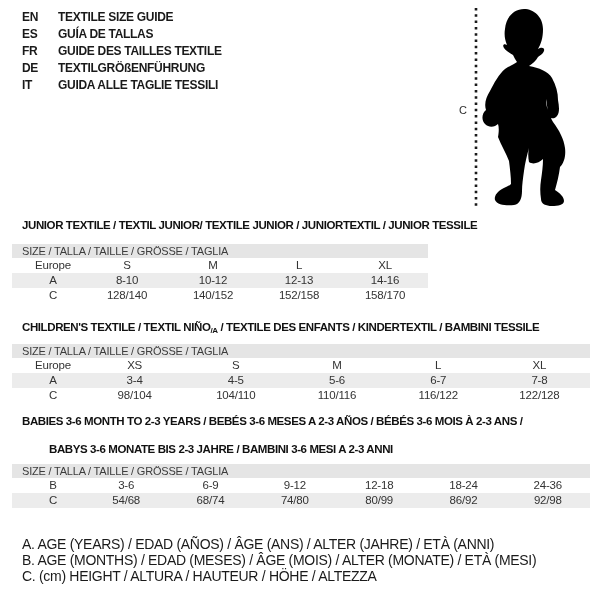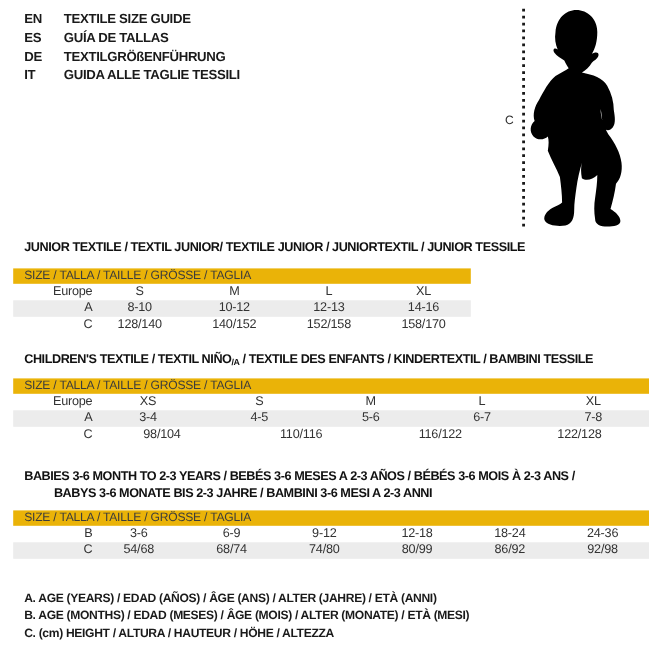--- a/index.html
+++ b/index.html
@@ -14,49 +14,53 @@
 
   
   .figure-svg{position:absolute;left:470px;top:0;width:130px;height:215px;}
   .fig-label{position:absolute;left:456px;top:104px;width:14px;text-align:center;
              font-size:11px;color:#2e2e2e;}
 
   
   .tbl-title{position:absolute;left:22px;font-weight:bold;font-size:11.5px;
              letter-spacing:-0.4px;white-space:nowrap;color:#111;text-align:center;}
   .tbl{position:absolute;left:12px;}
-  .tbl .size-bar{height:14px;line-height:14px;background:#eab308;color:#3c3c3c;
+  .tbl .size-bar{height:14px;line-height:14px;background:#e5e5e5;color:#3c3c3c;
                  font-size:11px;padding-left:10px;letter-spacing:-0.2px;}
   .trow{display:flex;height:15px;line-height:15px;font-size:11.5px;color:#333;letter-spacing:-0.2px;}
   .trow.shaded{background:#ececec;}
-  .trow .lbl{width:62px;padding-left:10px;text-align:right;}
+  .trow .lbl{width:62px;padding-left:10px;text-align:center;}
   .trow .cell{flex:1;text-align:center;}
 
   .w1{width:416px;}
   .w2{width:578px;}
 
   
   .notes{position:absolute;left:22px;top:536px;}
-  .note-line{height:16px;line-height:16px;font-weight:bold;font-size:11px;
+  .note-line{height:16px;line-height:16px;font-weight:normal;font-size:14px;
              letter-spacing:-0.3px;white-space:nowrap;}
   sub.sz{font-size:8px;vertical-align:-2px;}
 </style>
 </head>
 <body>
 
 <div class="page">
 
   <div class="langs">
     <div class="lang-row">
       <span class="lang-code">EN</span>
       <span class="lang-title">TEXTILE SIZE GUIDE</span>
     </div>
     <div class="lang-row">
       <span class="lang-code">ES</span>
       <span class="lang-title">GUÍA DE TALLAS</span>
+    </div>
+    <div class="lang-row">
+      <span class="lang-code">FR</span>
+      <span class="lang-title">GUIDE DES TAILLES TEXTILE</span>
     </div>
     <div class="lang-row">
       <span class="lang-code">DE</span>
       <span class="lang-title">TEXTILGRÖßENFÜHRUNG</span>
     </div>
     <div class="lang-row">
       <span class="lang-code">IT</span>
       <span class="lang-title">GUIDA ALLE TAGLIE TESSILI</span>
     </div>
   </div>
@@ -149,27 +153,28 @@
       <span class="lbl">A</span>
       <span class="cell">3-4</span>
       <span class="cell">4-5</span>
       <span class="cell">5-6</span>
       <span class="cell">6-7</span>
       <span class="cell">7-8</span>
     </div>
     <div class="trow">
       <span class="lbl">C</span>
       <span class="cell">98/104</span>
+      <span class="cell">104/110</span>
       <span class="cell">110/116</span>
       <span class="cell">116/122</span>
       <span class="cell">122/128</span>
     </div>
   </div>
 
-  <div class="tbl-title" style="top:427px;">BABIES 3-6 MONTH TO 2-3 YEARS / BEBÉS 3-6 MESES A 2-3 AÑOS / BÉBÉS 3-6 MOIS À 2-3 ANS /</div>
+  <div class="tbl-title" style="top:415px;">BABIES 3-6 MONTH TO 2-3 YEARS / BEBÉS 3-6 MESES A 2-3 AÑOS / BÉBÉS 3-6 MOIS À 2-3 ANS /</div>
   <div class="tbl-title" style="top:443px;padding-left:27px;">BABYS 3-6 MONATE BIS 2-3 JAHRE / BAMBINI 3-6 MESI A 2-3 ANNI</div>
   <div class="tbl w2" style="top:464px;">
     <div class="size-bar">SIZE / TALLA / TAILLE / GRÖSSE / TAGLIA</div>
     <div class="trow">
       <span class="lbl">B</span>
       <span class="cell">3-6</span>
       <span class="cell">6-9</span>
       <span class="cell">9-12</span>
       <span class="cell">12-18</span>
       <span class="cell">18-24</span>

